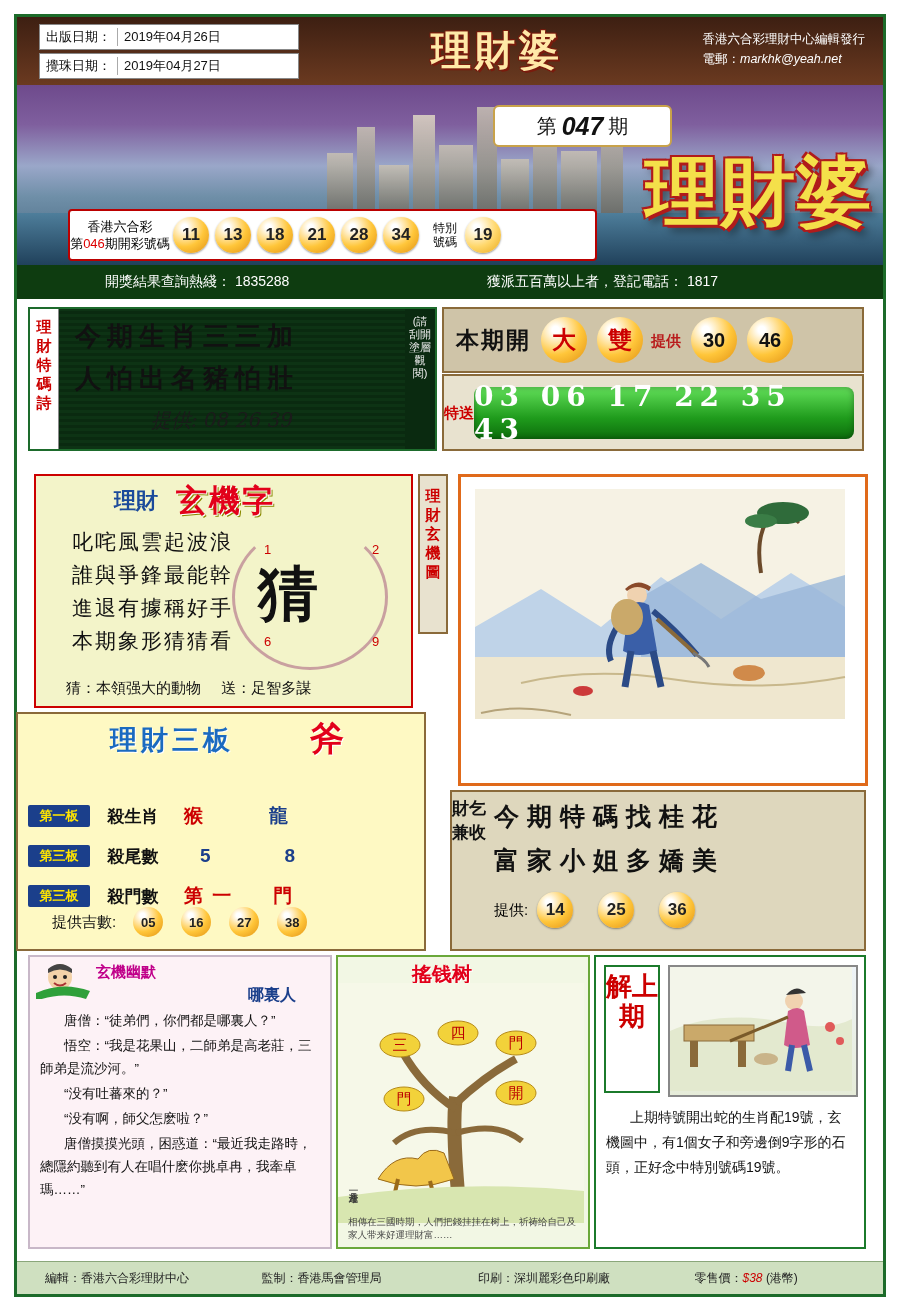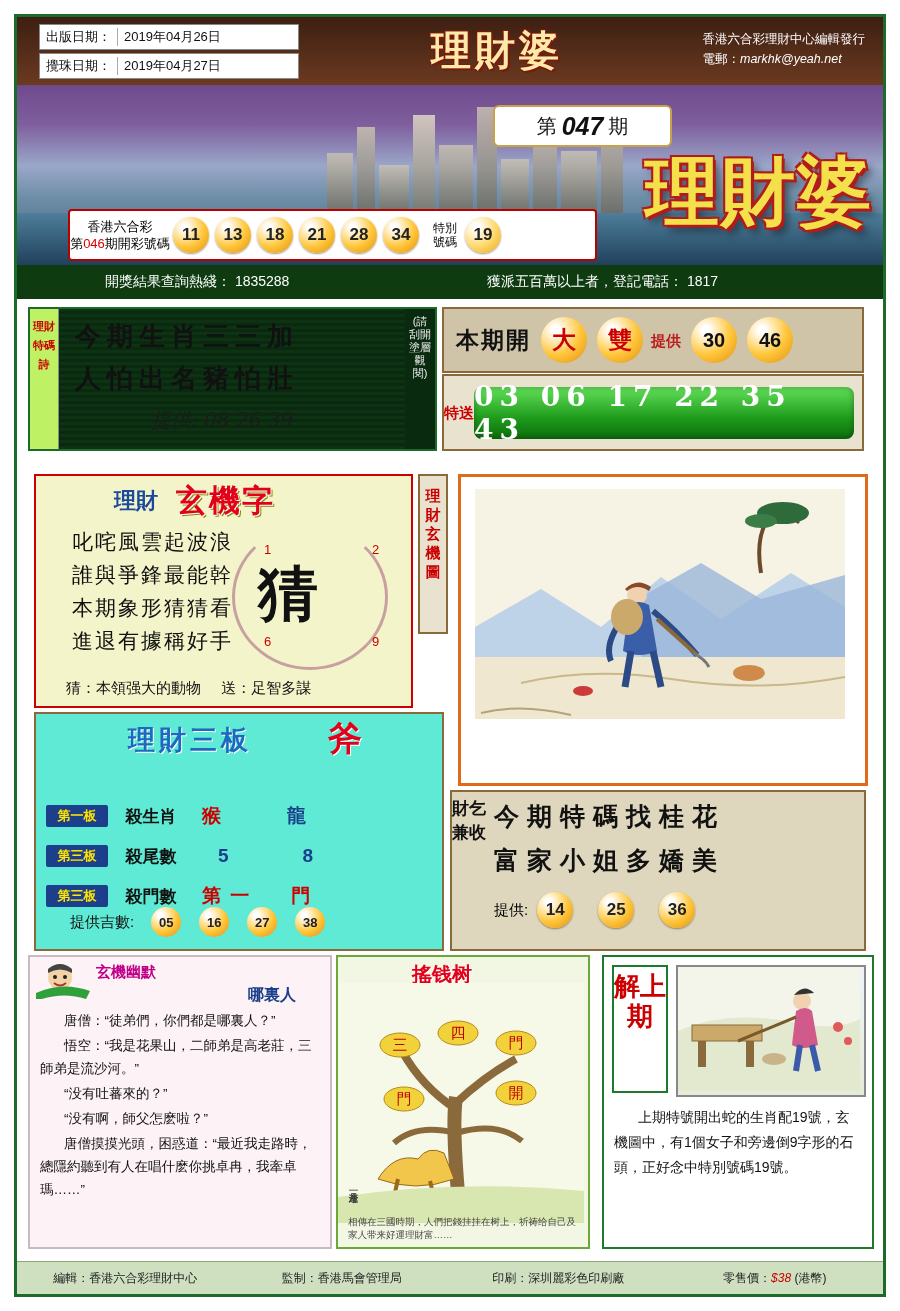--- a/index.html
+++ b/index.html
@@ -45,21 +45,21 @@
   .ball.sp{background:radial-gradient(circle at 32% 28%,#fff 8%,#ffd76a 55%,#e8a81b 100%);}
   .speclbl{font-size:12px;line-height:14px;width:34px;text-align:center;color:#000;margin-left:6px;}
 
   
   .hotline{position:absolute;left:17px;top:265px;width:866px;height:34px;background:#0e3c10;color:#fff;font-size:14px;}
   .hotline .l{position:absolute;left:88px;top:8px;}
   .hotline .r{position:absolute;left:470px;top:8px;}
 
   
   .poembox{position:absolute;left:28px;top:307px;width:405px;height:140px;border:2px solid #1d6b2c;background:#0a2a10;display:flex;}
-  .vlabel{width:28px;background:#bef264;color:#c00;font-size:11px;font-weight:bold;text-align:center;line-height:19px;padding-top:8px;border-right:1px solid #888;}
+  .vlabel{width:28px;background:#ffffff;color:#c00;font-size:15px;font-weight:bold;text-align:center;line-height:19px;padding-top:8px;border-right:1px solid #888;}
   .poem-main{flex:1;position:relative;background:
       repeating-linear-gradient(0deg,#0d3314 0 3px,#0a2a10 3px 6px);}
   .poem-l{position:absolute;left:16px;font-family:"DejaVu Serif",serif;font-size:26px;font-weight:bold;color:#111;letter-spacing:6px;}
   .poem-l.a{top:10px;}
   .poem-l.b{top:52px;}
   .poem-s{position:absolute;left:92px;top:98px;font-family:"DejaVu Serif",serif;font-style:italic;font-size:20px;color:#1b1b1b;}
   .poem-note{width:24px;font-size:11px;color:#eee;line-height:13px;padding:6px 3px;text-align:center;}
 
   
   .rtop{position:absolute;left:442px;top:307px;width:418px;height:62px;border:2px solid #8a6a3a;background:#cfc4a8;display:flex;align-items:center;}
@@ -86,21 +86,21 @@
   .xz-n{position:absolute;font-size:13px;color:#c00;}
   .xz-bottom{position:absolute;left:30px;bottom:8px;font-size:15px;color:#111;}
   .xz-bottom .send{margin-left:16px;}
 
   .vxz{position:absolute;left:418px;top:474px;width:30px;height:160px;background:#e8e2cf;border:2px solid #8a6a3a;color:#c00;
       font-size:15px;font-weight:bold;text-align:center;line-height:19px;padding-top:10px;box-sizing:border-box;}
 
   .pic1{position:absolute;left:458px;top:474px;width:404px;height:306px;border:3px solid #e06a1a;background:#fff;overflow:hidden;}
 
   
-  .axebox{position:absolute;left:34px;top:712px;width:406px;height:235px;border:2px solid #8a6a3a;background:#5eead4;}
+  .axebox{position:absolute;left:16px;top:712px;width:406px;height:235px;border:2px solid #8a6a3a;background:#fef9c3;}
   .axe-t{position:absolute;left:92px;top:8px;font-size:27px;font-weight:bold;color:#1b6ac0;letter-spacing:4px;text-shadow:1px 1px 0 #fff;}
   .axe-t2{position:absolute;left:292px;top:2px;font-size:34px;font-weight:bold;color:#e2001a;text-shadow:1px 1px 0 #fff;}
   .axe-row{position:absolute;left:10px;display:flex;align-items:center;height:28px;}
   .axe-tag{width:62px;height:22px;background:#1b3f8b;color:#ffe400;font-size:13px;font-weight:bold;display:flex;align-items:center;justify-content:center;border-radius:2px;}
   .axe-k{width:70px;text-align:center;font-size:17px;font-weight:bold;color:#111;margin-left:8px;}
   .axe-v{font-size:19px;font-weight:bold;color:#c00;margin-left:16px;letter-spacing:2px;}
   .axe-v.b{color:#1b3f8b;}
   .axe-lucky{position:absolute;left:34px;bottom:12px;display:flex;align-items:center;}
   .axe-lucky .lab{font-size:15px;color:#111;margin-right:8px;}
   .sball{width:30px;height:30px;border-radius:50%;display:flex;align-items:center;justify-content:center;font-size:13px;font-weight:bold;color:#222;margin:0 9px;
@@ -121,31 +121,31 @@
   .joke-t{position:absolute;left:66px;top:6px;font-size:15px;font-weight:bold;color:#c0008a;}
   .joke-sub{position:absolute;right:34px;top:28px;font-size:16px;font-weight:bold;color:#1b3f8b;}
   .joke-body{position:absolute;left:10px;top:52px;width:282px;font-size:13.5px;line-height:23px;color:#111;}
   .joke-body p{margin:0 0 2px 0;text-indent:24px;}
 
   .tree{position:absolute;left:336px;top:955px;width:250px;height:290px;border:2px solid #6aa83a;background:#f2f7e4;overflow:hidden;}
   .tree-t{position:absolute;left:74px;top:4px;font-size:20px;font-weight:bold;color:#e2001a;text-shadow:1px 1px 0 #fff;}
   .tree-note{position:absolute;left:10px;bottom:6px;width:230px;font-size:9.5px;line-height:13px;color:#444;}
   .tree-side{position:absolute;left:8px;bottom:62px;font-size:10px;color:#333;writing-mode:vertical-rl;}
 
-  .last{position:absolute;left:594px;top:955px;width:268px;height:290px;border:2px solid #1b7a2b;background:#fff;margin-left:8px;}
+  .last{position:absolute;left:594px;top:955px;width:268px;height:290px;border:2px solid #1b7a2b;background:#fff;}
   .last-t{position:absolute;left:8px;top:8px;width:56px;height:128px;border:2px solid #1b7a2b;background:#fff;
       font-size:26px;font-weight:bold;color:#c00;text-align:center;line-height:30px;padding-top:4px;box-sizing:border-box;}
   .last-pic{position:absolute;left:72px;top:8px;width:186px;height:128px;border:2px solid #888;background:linear-gradient(180deg,#eef3f7,#e6ecd9);overflow:hidden;}
   .last-body{position:absolute;left:10px;top:148px;width:248px;font-size:14px;line-height:25px;color:#111;}
   .last-body p{margin:0;text-indent:24px;}
 
   
   .footer{position:absolute;left:17px;bottom:17px;width:866px;height:32px;background:#cfe0c0;border-top:1px solid #8aa77a;
       display:flex;align-items:center;font-size:12px;color:#222;}
-  .footer .cell{flex:1;text-align:center;}
+  .footer .cell{flex:1;padding-left:28px;}
   .footer .price em{font-style:italic;color:#c00;}
 </style>
 </head>
 <body>
 
 <div id="page">
   <div class="frame"></div>
 
   <div class="hdr">
     <div class="hdr-left">
@@ -240,22 +240,22 @@
     </div>
   </div>
 
   <div class="xzbox">
     <div class="xz-t1">理財</div>
     <div class="xz-t2">玄機字</div>
     <div class="xz-ring"></div>
     <div class="xz-poem">
       <div>叱咤風雲起波浪</div>
       <div>誰與爭鋒最能幹</div>
+      <div>進退有據稱好手</div>
       <div>本期象形猜猜看</div>
-      <div>進退有據稱好手</div>
     </div>
     <div class="xz-guess">猜</div>
     <div class="xz-n" style="left:228px;top:66px;">1</div>
     <div class="xz-n" style="left:336px;top:66px;">2</div>
     <div class="xz-n" style="left:228px;top:158px;">6</div>
     <div class="xz-n" style="left:336px;top:158px;">9</div>
     <div class="xz-bottom">
       <span>猜：本領强大的動物</span>
       <span class="send">送：足智多謀</span>
     </div>

